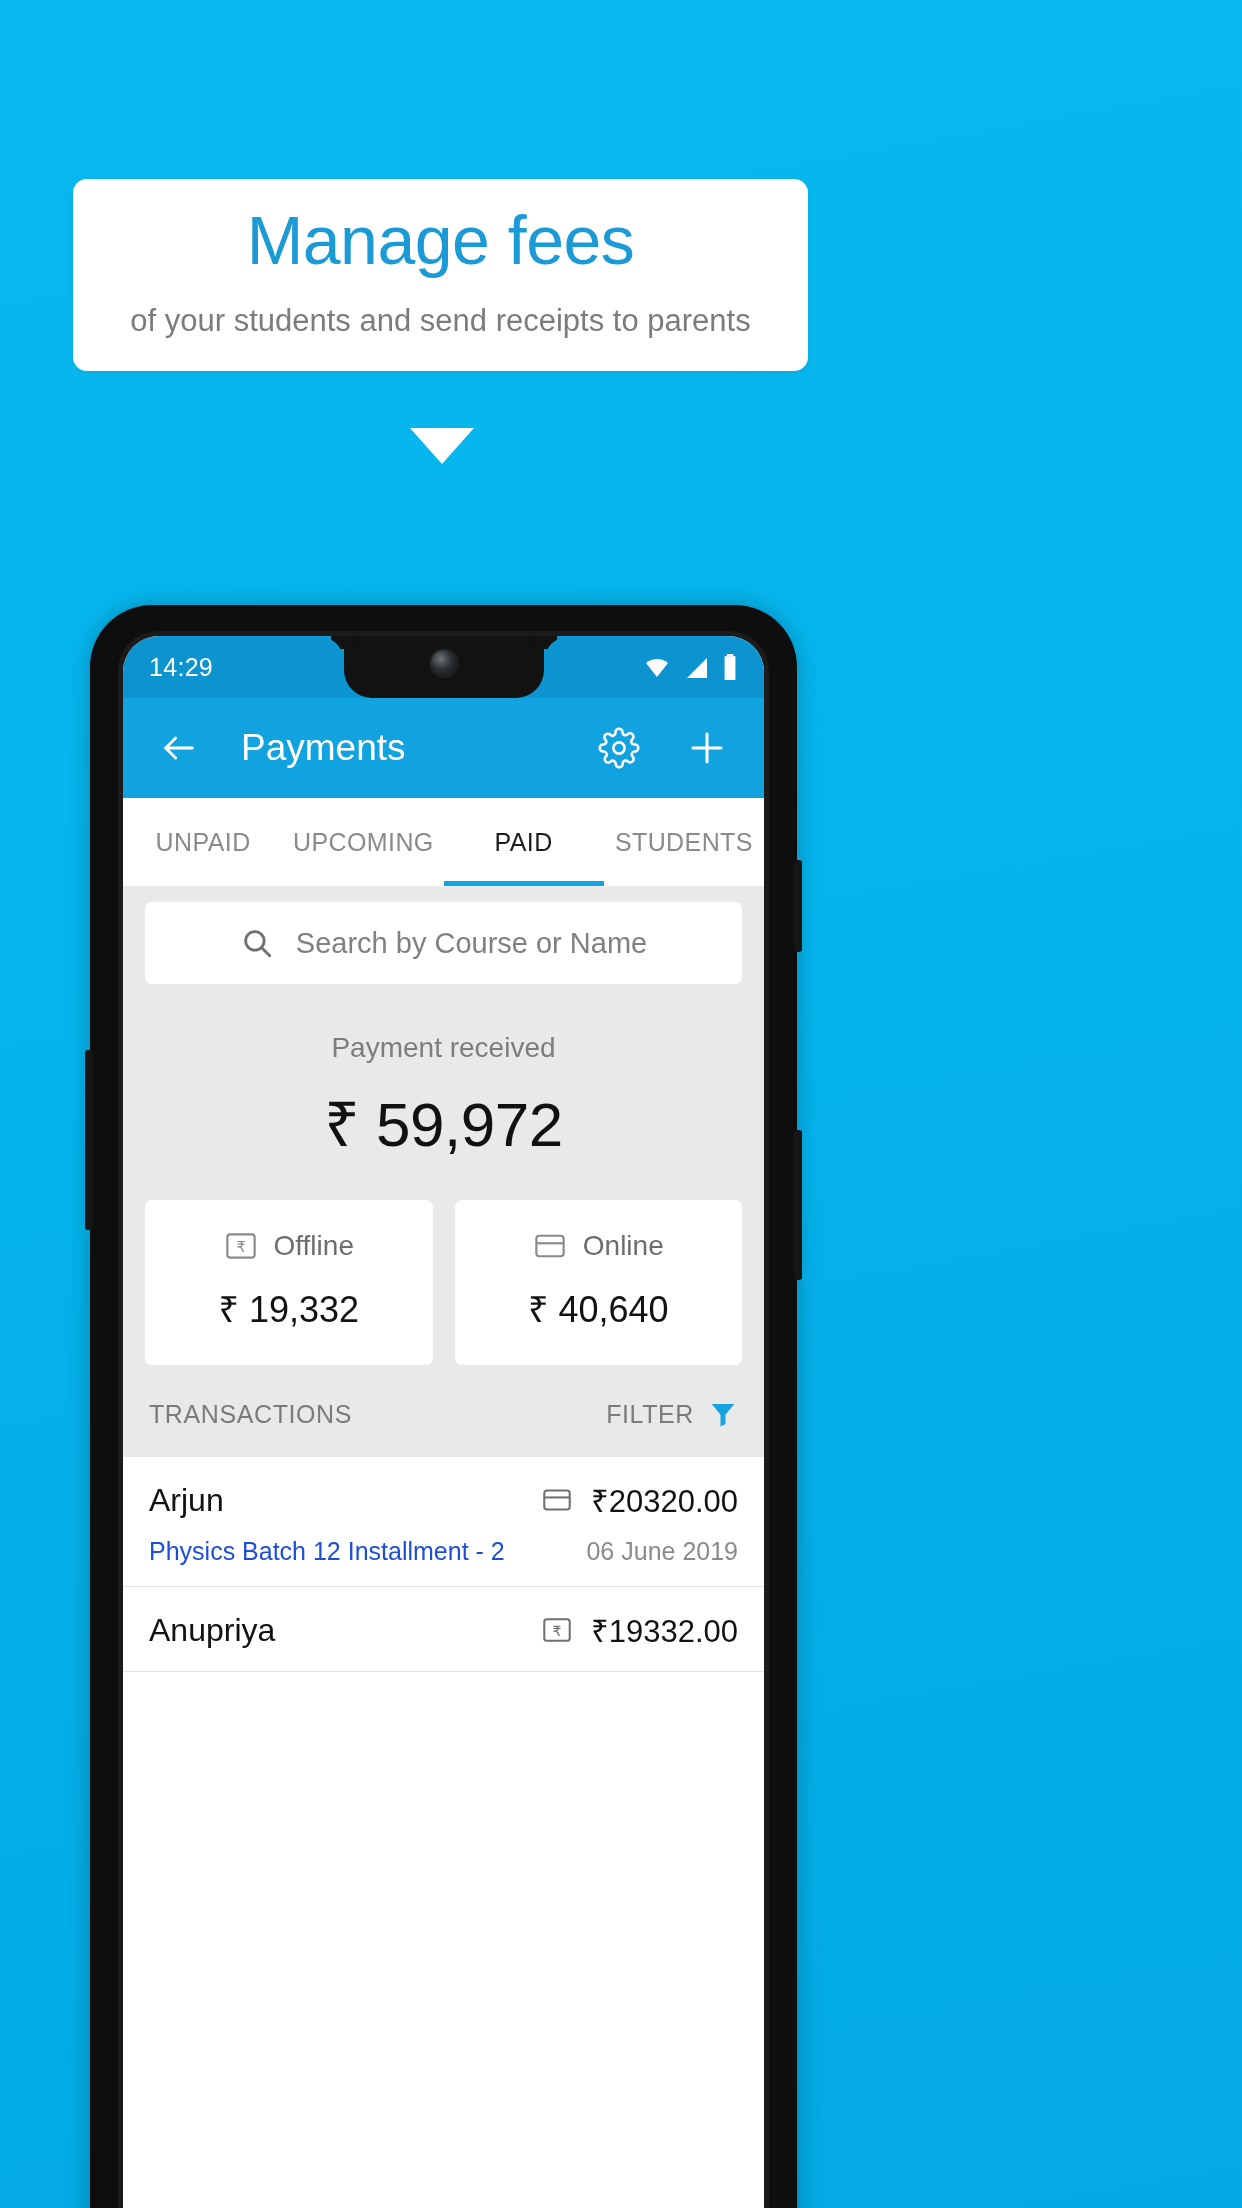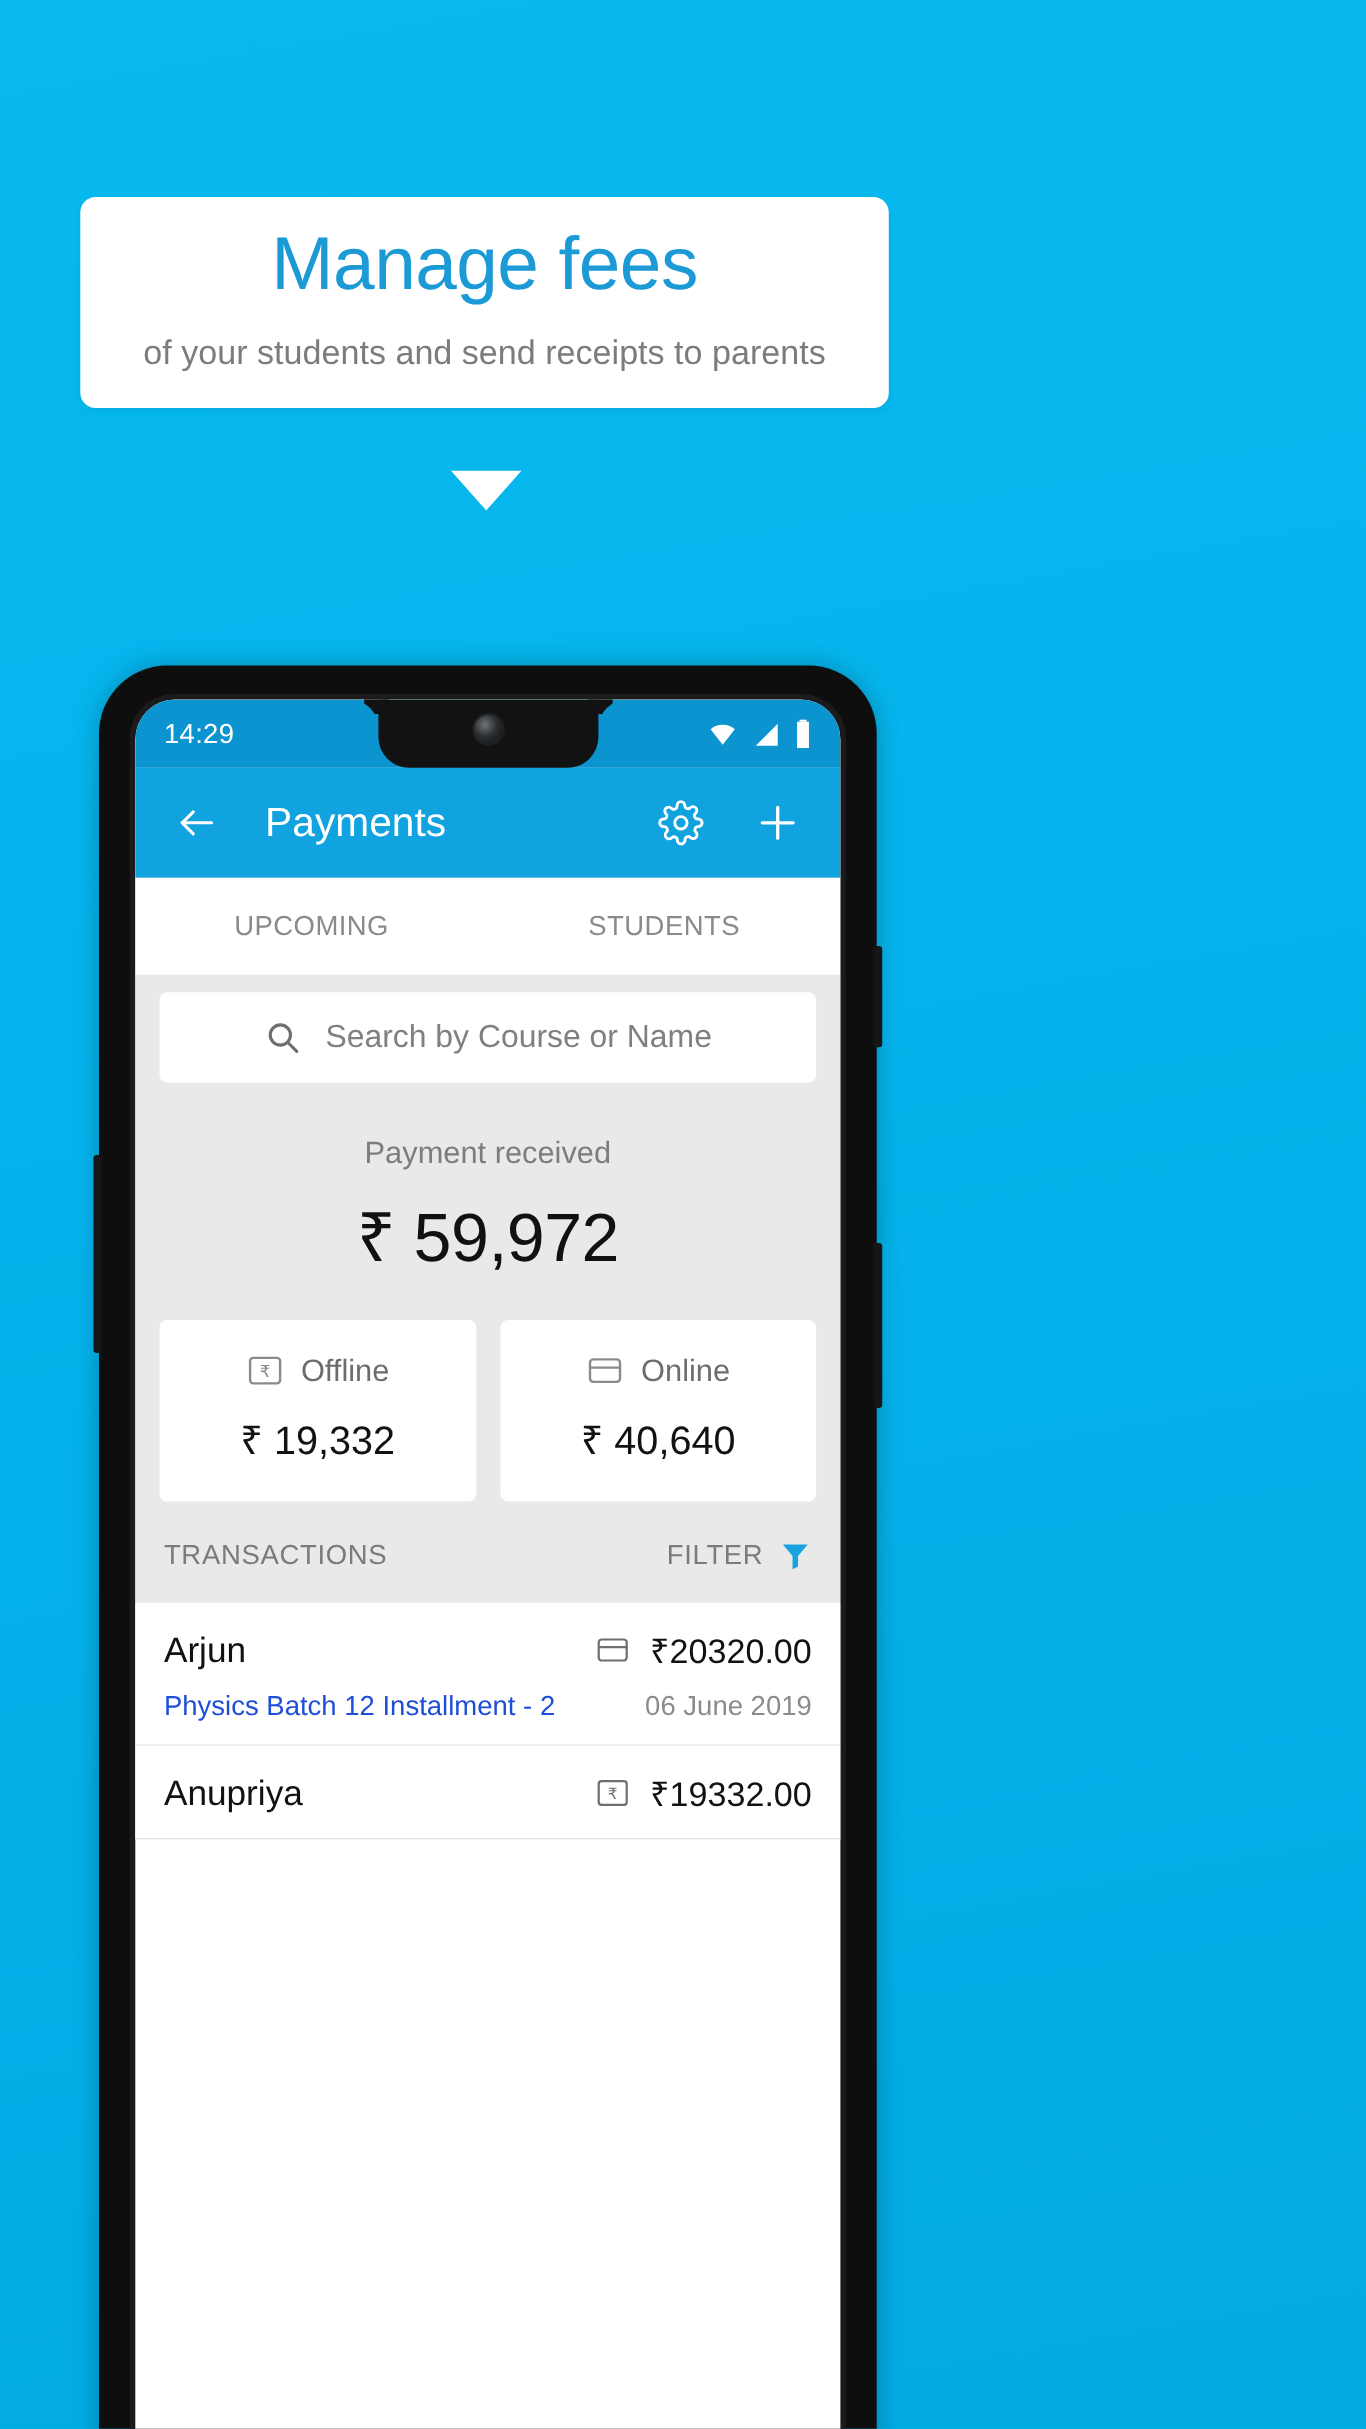--- a/index.html
+++ b/index.html
@@ -264,21 +264,23 @@
           <span class="icon">
             <svg width="42" height="42" viewBox="0 0 24 24" fill="none" stroke="#fff" stroke-width="1.7" stroke-linecap="round">
                 <line x1="12" y1="4" x2="12" y2="20"></line>
                 <line x1="4" y1="12" x2="20" y2="12"></line>
               </svg>
           </span>
         </div>
       </div>
 
       <div class="tabs">
+        <div class="tab">UNPAID</div>
         <div class="tab">UPCOMING</div>
+        <div class="tab active">PAID</div>
         <div class="tab">STUDENTS</div>
       </div>
 
       <div class="content">
 
         <div class="search-wrap">
           <div class="search-box">
             <span class="icon">
               <svg width="34" height="34" viewBox="0 0 24 24" fill="none" stroke="#6f6f6f" stroke-width="2" stroke-linecap="round">
                   <circle cx="10.5" cy="10.5" r="6.5"></circle>

